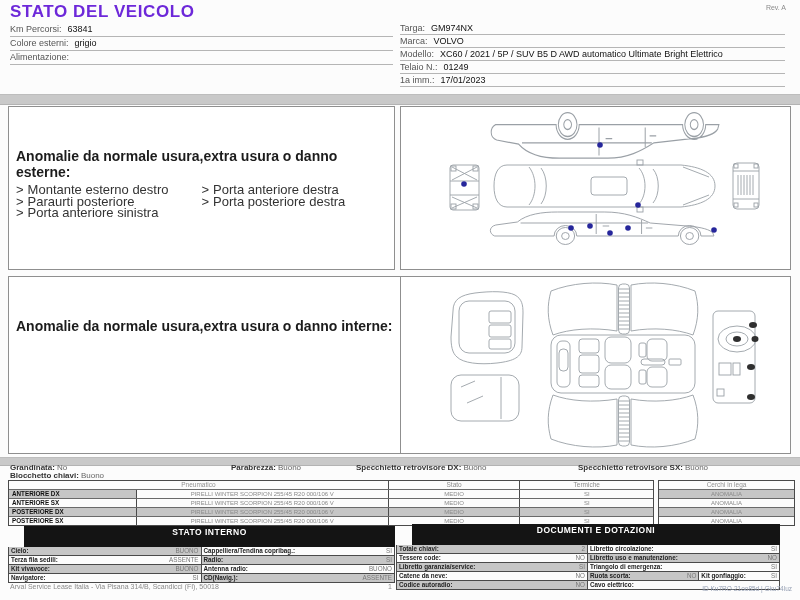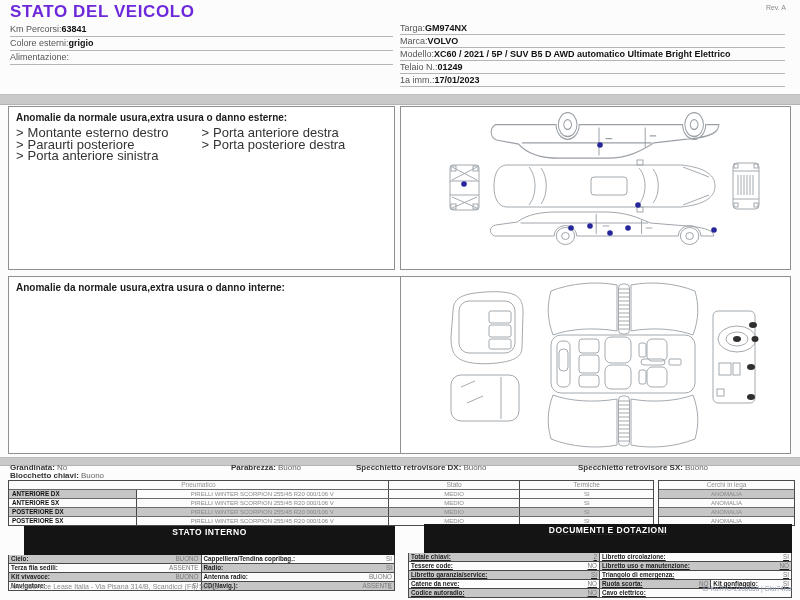--- a/index.html
+++ b/index.html
@@ -6,33 +6,33 @@
   .sheet{position:relative;width:800px;height:600px;background:#fcfcfc;overflow:hidden;
          font-family:"Liberation Sans",sans-serif;color:#222;}
   
   .title{position:absolute;left:10px;top:2px;font-size:17px;font-weight:bold;color:#6d28d9;letter-spacing:.6px;}
   .rev{position:absolute;right:14px;top:4px;font-size:7px;color:#8a8a8a;}
   .hcol{position:absolute;}
   .hcol-left{left:10px;top:23px;width:383px;}
   .hcol-right{left:400px;top:22px;width:385px;}
   .hfield{border-bottom:1px solid #b5b5b5;font-size:9px;line-height:11px;color:#555;min-height:12px;padding-top:1px;}
   .hcol-right .hfield{min-height:11px;}
-  .hfield .val{color:#111;font-weight:bold;margin-left:0;}
+  .hfield .val{color:#111;font-weight:normal;margin-left:6px;}
   .hfield-tall{min-height:23px;}
   
   .band{position:absolute;left:0;width:800px;background:#c9c9c9;border-top:1px solid #bdbdbd;border-bottom:1px solid #b3b3b3;}
   .band1{top:94px;height:9px;}
   .band2{top:457px;height:7px;}
   
   .box{position:absolute;border:1px solid #8f8f8f;background:#fff;box-sizing:border-box;}
   .box-ext-text{left:8px;top:106px;width:387px;height:164px;padding:5px 7px;}
   .box-ext-diag{left:400px;top:106px;width:391px;height:164px;}
   .box-int-text{left:8px;top:276px;width:459px;height:178px;padding:5px 7px;}
   .box-int-diag{left:400px;top:276px;width:391px;height:178px;}
-  .box-title{font-size:10px;font-weight:bold;color:#1c1c1c;}
+  .box-title{font-size:14px;font-weight:bold;color:#1c1c1c;margin-top:36px;}
   .anlist{display:flex;margin-top:4px;}
   .ancol{width:50%;font-size:13px;color:#333;line-height:11.5px;}
   .bul{margin-right:4px;}
   
   .summary{position:absolute;left:10px;top:463px;width:782px;height:17px;font-size:8px;}
   .sv{position:absolute;top:0;white-space:nowrap;}
   .sv .lab,{color:#333;}
   .sv .lab{font-weight:bold;color:#333;}
   .sv .val{color:#666;margin-left:2px;}
   .sv2{top:8px !important;}
@@ -48,22 +48,22 @@
   .tt-desc{width:253px;border-right:1px solid #4a4a4a;color:#8a8a8a;text-align:center;}
   .tt-stato{width:132px;border-right:1px solid #4a4a4a;color:#8a8a8a;text-align:center;}
   .tt-term{width:133px;color:#8a8a8a;text-align:center;border-right:none;}
   .tt-cerchi{position:absolute;left:650px;top:0;width:137px;border:1px solid #4a4a4a;box-sizing:border-box;}
   .tt-ch{height:8px;line-height:8px;text-align:center;color:#909090;font-size:6.5px;}
   .tt-cc{height:8px;line-height:8px;text-align:center;color:#8a8a8a;border-top:1px solid #6a6a6a;}
   .shade{background:#c6c6c6;}
   
   .kvt{position:absolute;box-sizing:border-box;}
   .kvt-left{left:8px;top:526px;width:387px;}
-  .kvt-right{left:408px;top:524px;width:384px;text-decoration:underline;}
-  .kv-head{height:29px;line-height:11px;background:#141414;color:#fff;font-size:8.5px;font-weight:bold;
+  .kvt-right{left:396px;top:524px;width:384px;}
+  .kv-head{height:21px;line-height:11px;background:#141414;color:#fff;font-size:8.5px;font-weight:bold;
            text-align:center;letter-spacing:.5px;border:1px solid #141414;box-sizing:border-box;margin-left:16px;}
   .kv-row{display:flex;height:9px;}
   .kv-cell{box-sizing:border-box;border:1px solid #4a4a4a;border-top:none;display:flex;
            justify-content:space-between;align-items:center;padding:0 2px;font-size:6.3px;line-height:8px;
            overflow:hidden;white-space:nowrap;}
   .kv-cell + .kv-cell{border-left:none;}
   .w50{width:50%;}.w29{width:29%;}.w21{width:21%;}
   .kv-l{font-weight:bold;color:#222;}
   .kv-v{color:#777;margin-left:3px;}
   

